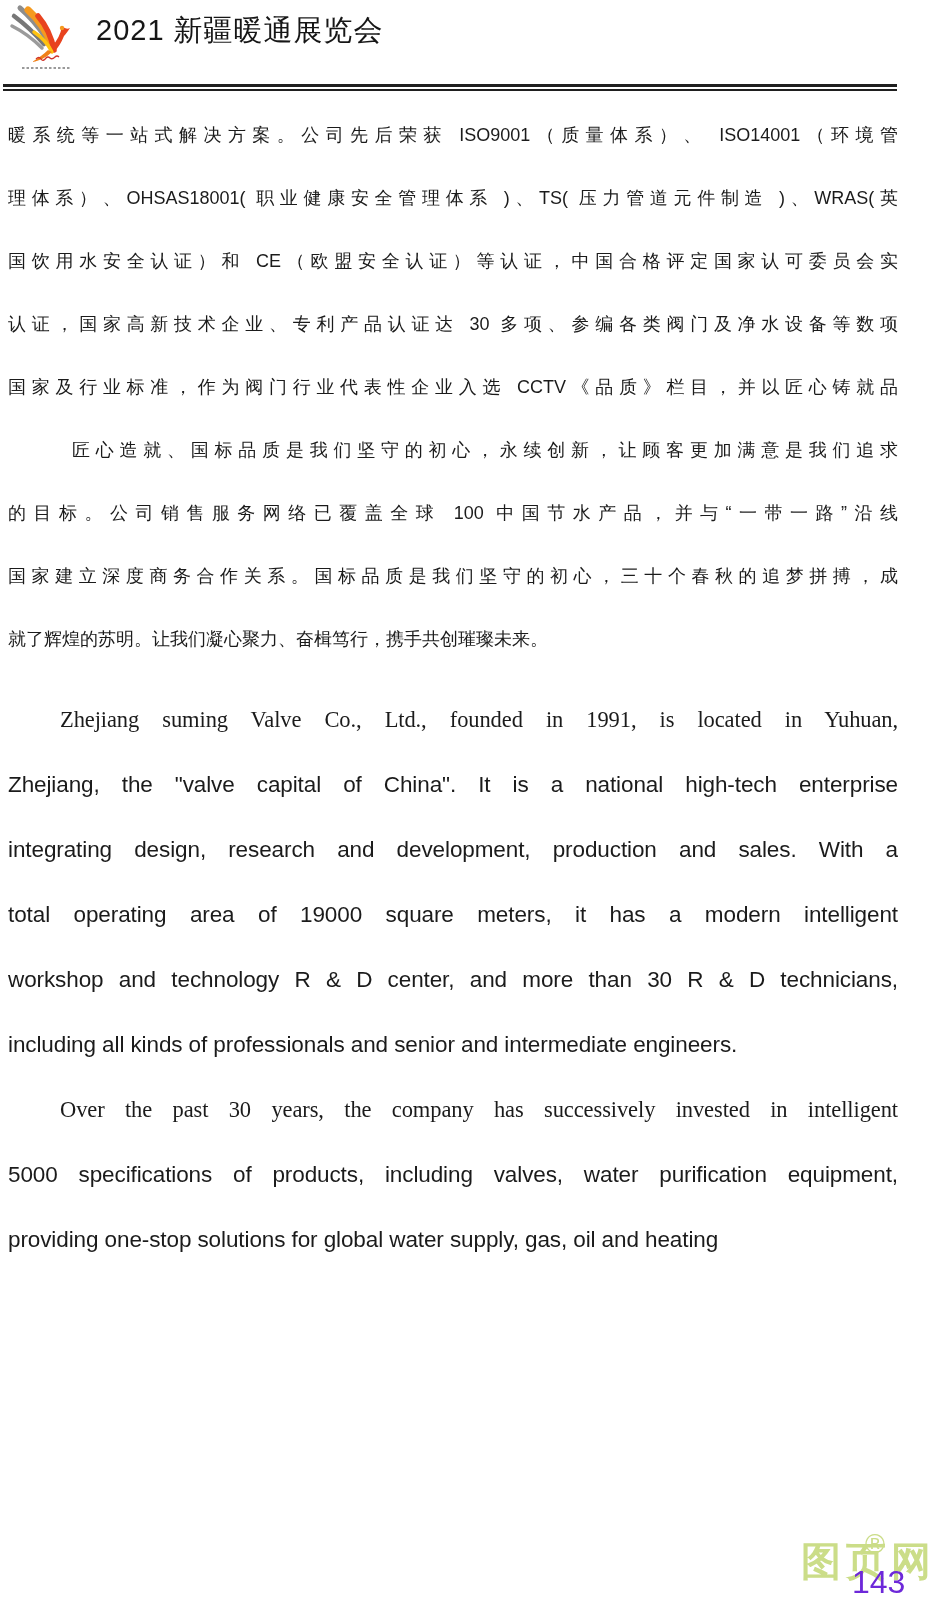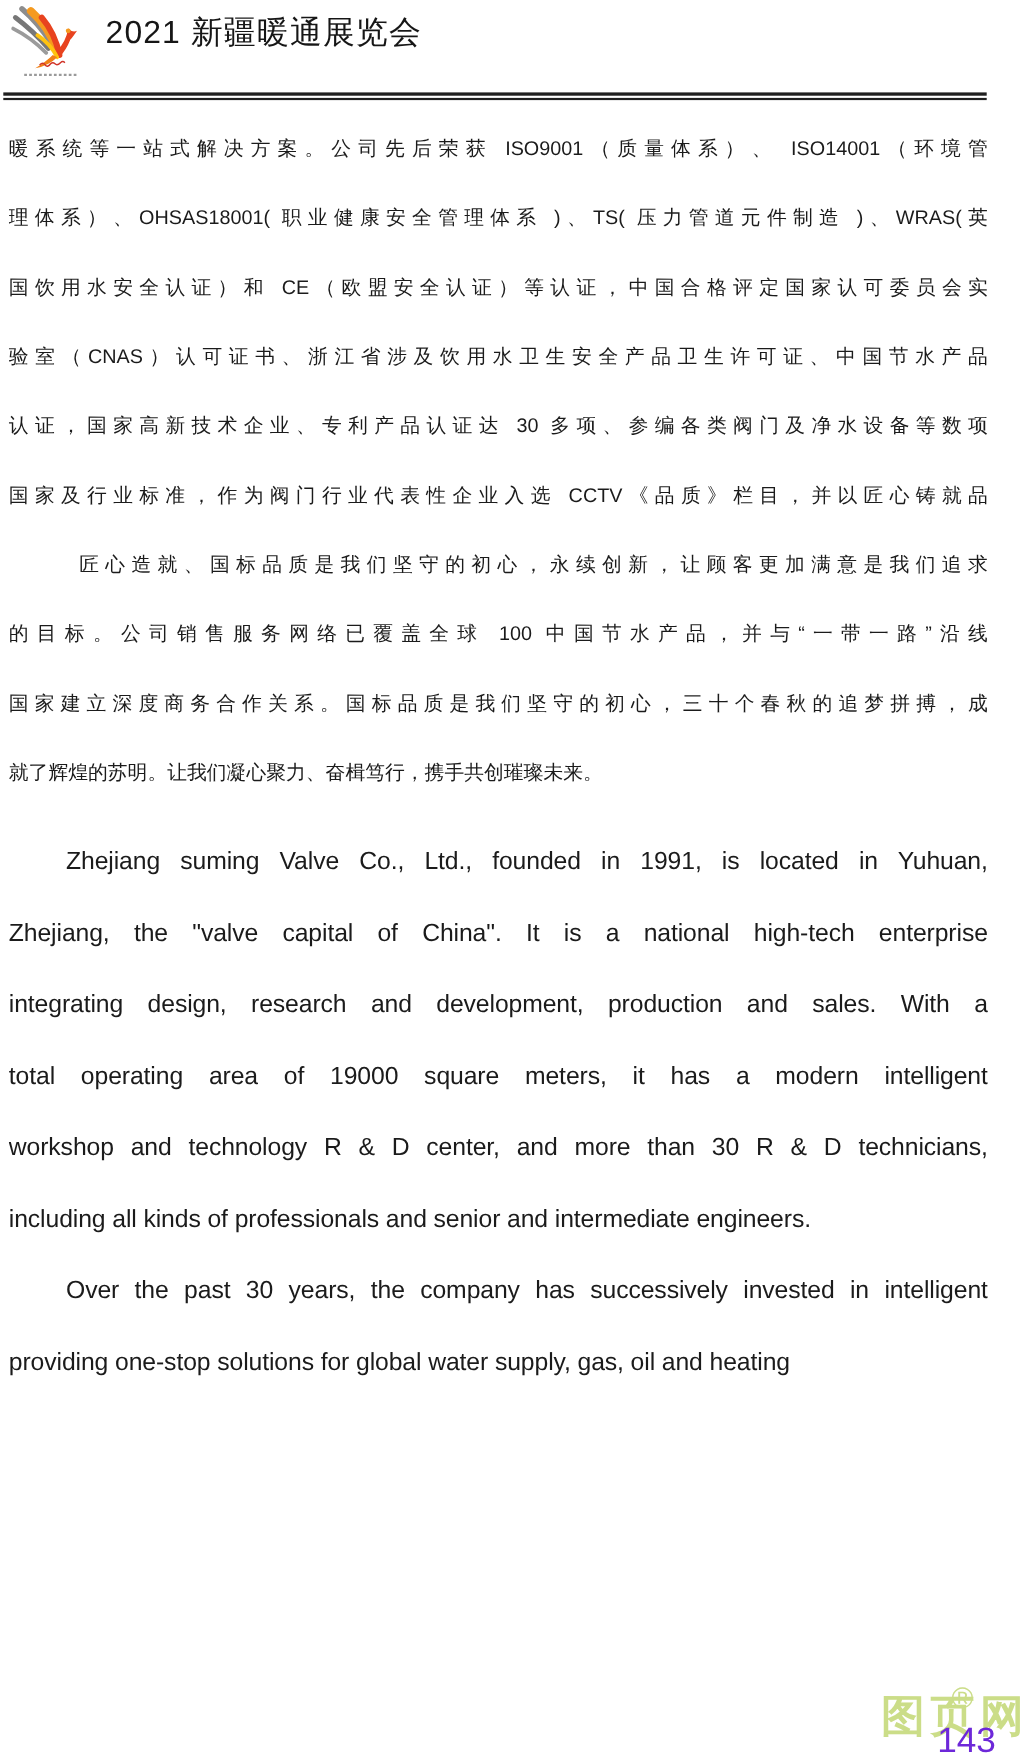--- a/index.html
+++ b/index.html
@@ -31,21 +31,21 @@
   .para { margin: 0; }
   .para.gap { margin-top: 16px; }
   .line {
     text-align: justify; text-align-last: justify;
     overflow: hidden; color: #1b1b1b;
   }
   .zh .line { font-size: 18px; line-height: 63px; height: 63px; }
   .en .line { font-size: 22.5px; line-height: 65px; height: 65px; letter-spacing: -0.1px; }
   .line.pend { text-align-last: left; }
   .zh .line.ind { padding-left: 64px; }
-  .en .line.ind { padding-left: 52px; }
+  .en .line.ind { padding-left: 52px; font-family: Liberation Serif, serif; }
 
   
   .watermark {
     position: absolute; left: 801px; top: 1540px;
     font-size: 40px; font-weight: 800; line-height: 42px;
     letter-spacing: 5px; white-space: nowrap;
     user-select: none;
   }
   .wm-reg {
     position: absolute; left: 64px; top: -17px;
@@ -81,40 +81,40 @@
   </svg>
   <div class="page-title">2021 新疆暖通展览会</div>
   <div class="double-rule"></div>
 </div>
 
 <div class="content">
     <div class="para zh">
       <div class="line">暖系统等一站式解决方案。公司先后荣获 ISO9001（质量体系）、 ISO14001（环境管</div>
       <div class="line">理体系）、OHSAS18001( 职业健康安全管理体系 )、TS( 压力管道元件制造 )、WRAS(英</div>
       <div class="line">国饮用水安全认证）和 CE（欧盟安全认证）等认证，中国合格评定国家认可委员会实</div>
-      <div class="line">验室（CNAS）认可证书、浙江省涉及饮用水卫生安全产品卫生许可证、中国节水产品</div>
       <div class="line">认证，国家高新技术企业、专利产品认证达 30 多项、参编各类阀门及净水设备等数项</div>
       <div class="line">国家及行业标准，作为阀门行业代表性企业入选 CCTV《品质》栏目，并以匠心铸就品</div>
     </div>
     <div class="para zh">
       <div class="line ind">匠心造就、国标品质是我们坚守的初心，永续创新，让顾客更加满意是我们追求</div>
       <div class="line">的目标。公司销售服务网络已覆盖全球 100 中国节水产品，并与“一带一路”沿线</div>
       <div class="line">国家建立深度商务合作关系。国标品质是我们坚守的初心，三十个春秋的追梦拼搏，成</div>
       <div class="line pend">就了辉煌的苏明。让我们凝心聚力、奋楫笃行，携手共创璀璨未来。</div>
     </div>
     <div class="para en gap">
       <div class="line ind">Zhejiang suming Valve Co., Ltd., founded in 1991, is located in Yuhuan,</div>
       <div class="line">Zhejiang, the "valve capital of China". It is a national high-tech enterprise</div>
       <div class="line">integrating design, research and development, production and sales. With a</div>
       <div class="line">total operating area of 19000 square meters, it has a modern intelligent</div>
       <div class="line">workshop and technology R &amp; D center, and more than 30 R &amp; D technicians,</div>
       <div class="line pend">including all kinds of professionals and senior and intermediate engineers.</div>
     </div>
     <div class="para en">
       <div class="line ind">Over the past 30 years, the company has successively invested in intelligent</div>
+      <div class="line">5000 specifications of products, including valves, water purification equipment,</div>
       <div class="line pend">providing one-stop solutions for global water supply, gas, oil and heating</div>
     </div>
   </div>
 
 <div class="watermark" style="color: rgb(203, 221, 136);">
   <span>图页网</span>
   <span class="wm-reg">®</span>
 </div>
 
 <div class="page-number">143</div>

